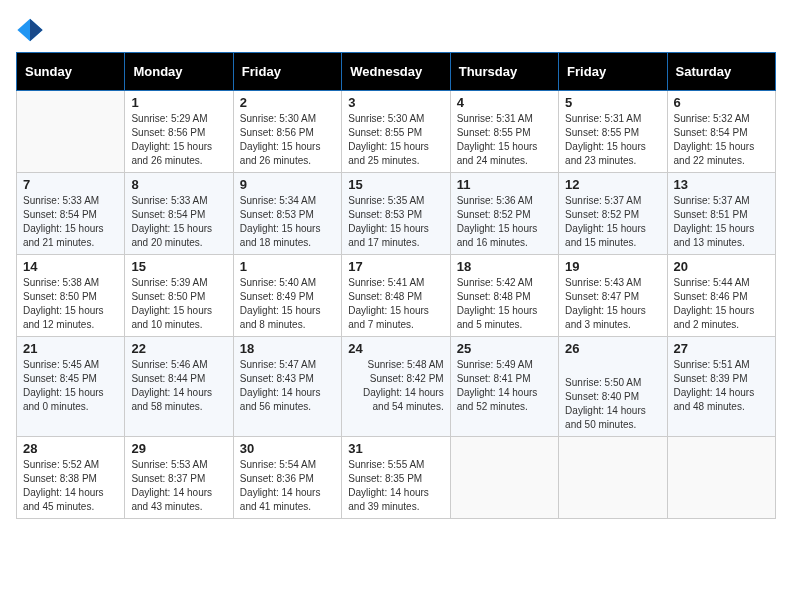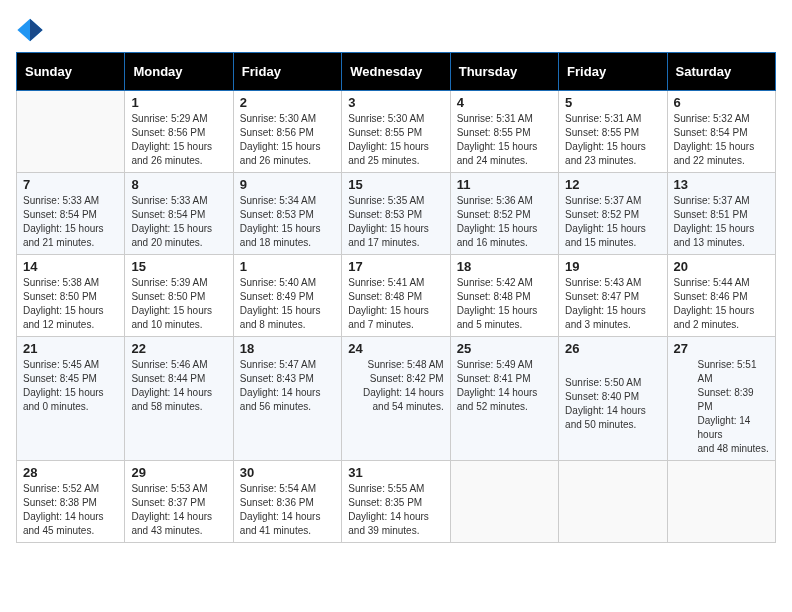--- a/index.html
+++ b/index.html
@@ -307,21 +307,21 @@
         </td>
         <td>
           <div class="day-number">26</div>
           <div class="day-info" style="white-space: pre-line; margin-top: 20px;">Sunrise: 5:50 AM
 Sunset: 8:40 PM
 Daylight: 14 hours
 and 50 minutes.</div>
         </td>
         <td>
           <div class="day-number">27</div>
-          <div class="day-info" style="white-space: pre-line; margin-left: 24px;">Sunrise: 5:51 AM
+          <div class="day-info" style="white-space: pre-line;">Sunrise: 5:51 AM
 Sunset: 8:39 PM
 Daylight: 14 hours
 and 48 minutes.</div>
         </td>
       </tr>
       <tr>
         <td>
           <div class="day-number">28</div>
           <div class="day-info" style="white-space: pre-line;">Sunrise: 5:52 AM
 Sunset: 8:38 PM

